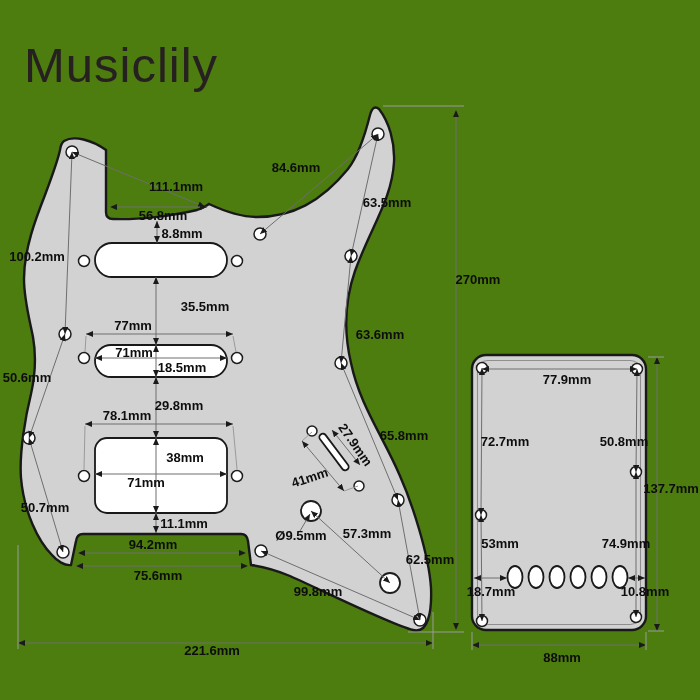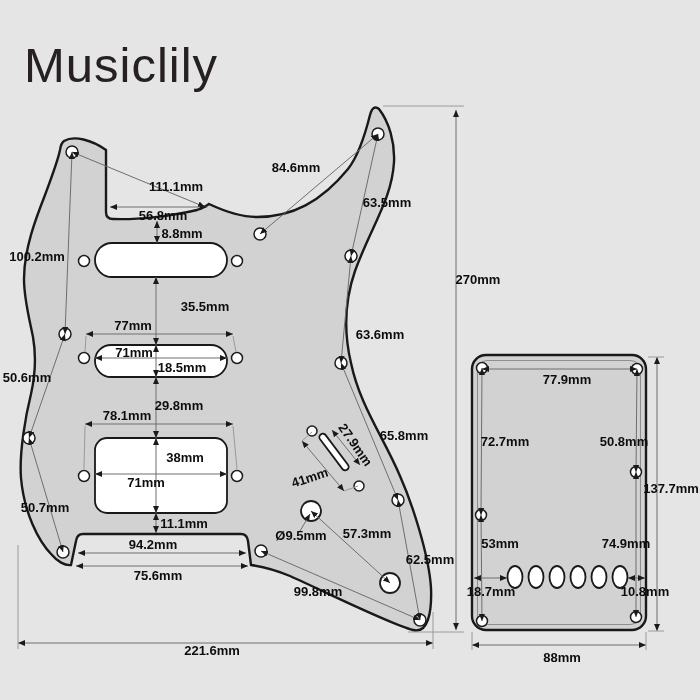--- a/index.html
+++ b/index.html
@@ -1,16 +1,16 @@
 <!DOCTYPE html>
 <html><head>
 <meta charset="utf-8">
 <style>
   html,body{margin:0;padding:0;background:#ffffff;}
-  .canvas{position:relative;width:700px;height:700px;background:#e5e5e5;overflow:hidden;
+  .canvas{position:relative;width:700px;height:700px;background:#4d7c0f;overflow:hidden;
           font-family:"Liberation Sans", sans-serif;}
   svg{position:absolute;left:0;top:0;}
   .logo{font-size:49px;font-weight:400;letter-spacing:1px;fill:#262020;}
   .dim{font-size:13px;font-weight:700;fill:#0d0d0d;}
   .outline{fill:#d2d2d2;stroke:#191919;stroke-width:2.4;}
   .opening{fill:#ffffff;stroke:#191919;stroke-width:1.8;}
   .screw{fill:#ffffff;stroke:#1d1d1d;stroke-width:1.5;}
   .pot{fill:#ffffff;stroke:#1d1d1d;stroke-width:1.8;}
   .dline{stroke:#6e6e6e;stroke-width:1;fill:none;}
   .eline{stroke:#9a9a9a;stroke-width:1;fill:none;}

